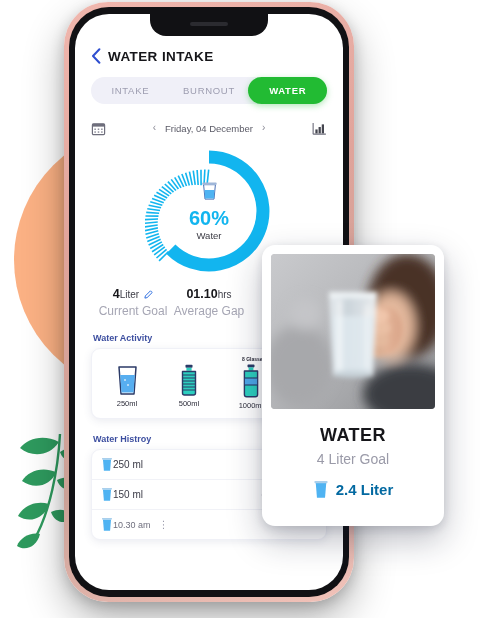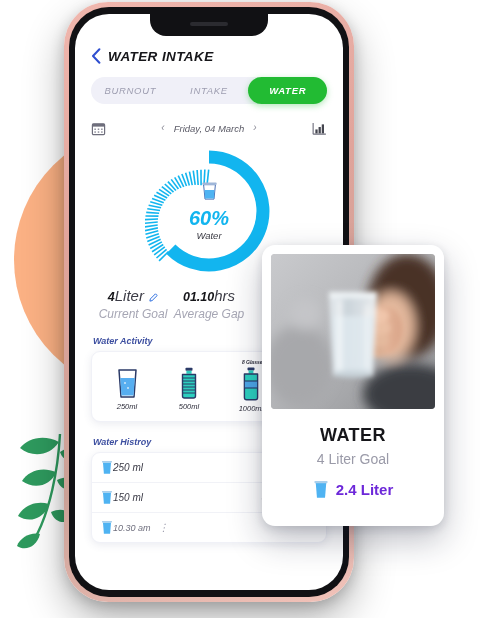--- a/index.html
+++ b/index.html
@@ -77,21 +77,20 @@
     background: #2b2b30;
   }
 
   
   .app {
     position: absolute;
     inset: 0;
     padding: 30px 16px 0 16px;
     box-sizing: border-box;
     overflow: hidden;
-    font-style: italic;
   }
   .app-header {
     display: flex;
     align-items: center;
     gap: 7px;
     margin-top: 4px;
   }
   .back-arrow {
     width: 10px; height: 16px;
     flex: 0 0 auto;
@@ -191,21 +190,21 @@
     display: flex;
     padding: 0 4px;
   }
   .stat { flex: 1; text-align: center; }
   .stat-val {
     font-size: 11.5px;
     color: #16161a;
     white-space: nowrap;
   }
   .stat-val b { font-weight: bold; font-size: 12.5px; }
-  .stat-unit { font-weight: normal; font-size: 15px; color: #3c3c46; }
+  .stat-unit { font-weight: normal; font-size: 10px; color: #3c3c46; }
   .pencil { display: inline-block; vertical-align: -1px; margin-left: 2px; }
   .stat-lbl {
     font-size: 12px;
     color: #a6a6b4;
     margin-top: 3px;
   }
 
   
   .sec-head {
     font-size: 9px;
@@ -303,21 +302,21 @@
   .ov-amount {
     display: flex;
     align-items: center;
     justify-content: center;
     gap: 7px;
     margin-top: 13px;
   }
   .ov-amount span {
     font-size: 15px;
     font-weight: bold;
-    color: #6d28d9;
+    color: #0369a1;
   }
 </style>
 </head>
 <body>
 
 <div id="stage">
 
   <div class="orange-circle"></div>
 
   <div class="leaf-group">
@@ -344,39 +343,39 @@
         <div class="app">
 
           <div class="app-header">
             <svg class="back-arrow" viewBox="0 0 10 16">
               <path d="M8.4 1.2 L2 8 L8.4 14.8" stroke="#2f4fd0" stroke-width="2" fill="none" stroke-linecap="round" stroke-linejoin="round"></path>
             </svg>
             <div class="app-title">WATER INTAKE</div>
           </div>
 
           <div class="tabbar">
+            <div class="tab">INTAKE</div>
             <div class="tab">BURNOUT</div>
-            <div class="tab">INTAKE</div>
             <div class="tab active">WATER</div>
           </div>
 
           <div class="date-row">
             <svg class="mini-icon" viewBox="0 0 16 16">
               <rect x="1.5" y="3" width="13" height="11.5" rx="1.2" fill="none" stroke="#6e6e7c" stroke-width="1.3"></rect>
               <rect x="1.5" y="3" width="13" height="3" fill="#6e6e7c"></rect>
               <rect x="3.6" y="8" width="1.6" height="1.6" fill="#8d8d9a"></rect>
               <rect x="7.2" y="8" width="1.6" height="1.6" fill="#8d8d9a"></rect>
               <rect x="10.8" y="8" width="1.6" height="1.6" fill="#8d8d9a"></rect>
               <rect x="3.6" y="11" width="1.6" height="1.6" fill="#8d8d9a"></rect>
               <rect x="7.2" y="11" width="1.6" height="1.6" fill="#8d8d9a"></rect>
               <rect x="10.8" y="11" width="1.6" height="1.6" fill="#8d8d9a"></rect>
             </svg>
             <div class="date-mid">
               <div class="chev">‹</div>
-              <div class="date-label">Friday, 04 March</div>
+              <div class="date-label">Friday, 04 December</div>
               <div class="chev">›</div>
             </div>
             <svg class="mini-icon" viewBox="0 0 16 16">
               <path d="M1.2 2 V14 M1.2 14 H14.8" stroke="#6e6e7c" stroke-width="1.2" fill="none"></path>
               <rect x="3.6" y="9" width="2.4" height="4.2" fill="#44454f"></rect>
               <rect x="7" y="6.4" width="2.4" height="6.8" fill="#44454f"></rect>
               <rect x="10.4" y="3.6" width="2.4" height="9.6" fill="#44454f"></rect>
             </svg>
           </div>
 

